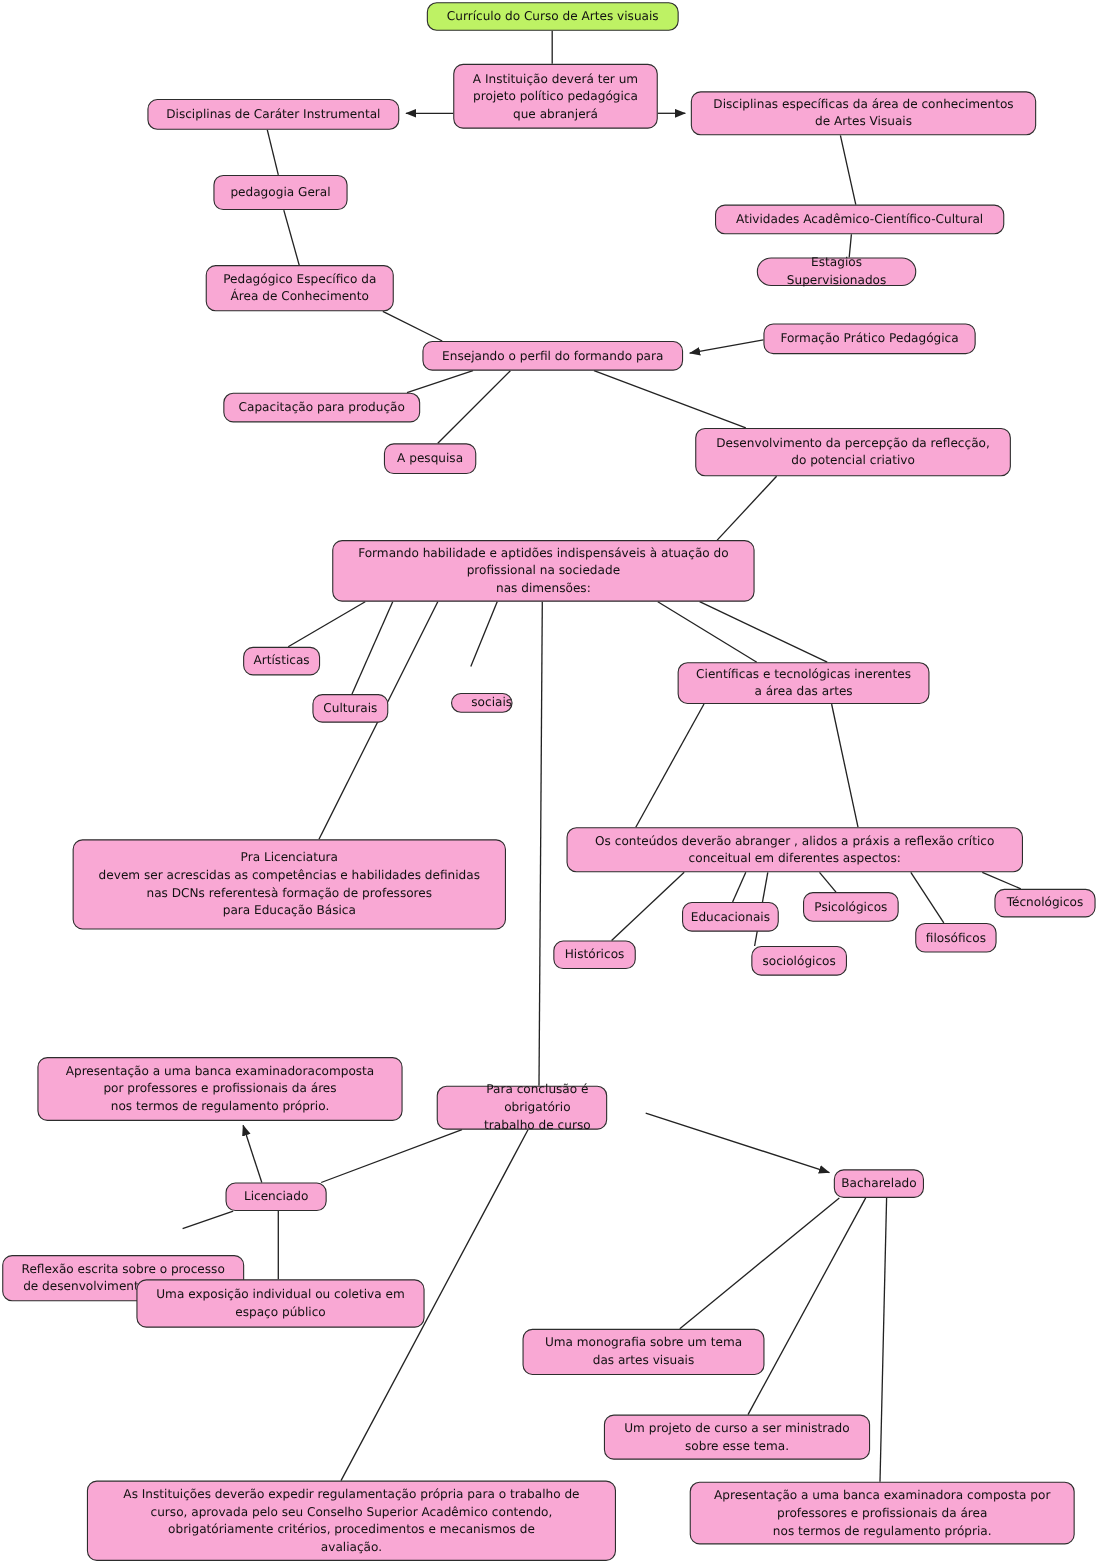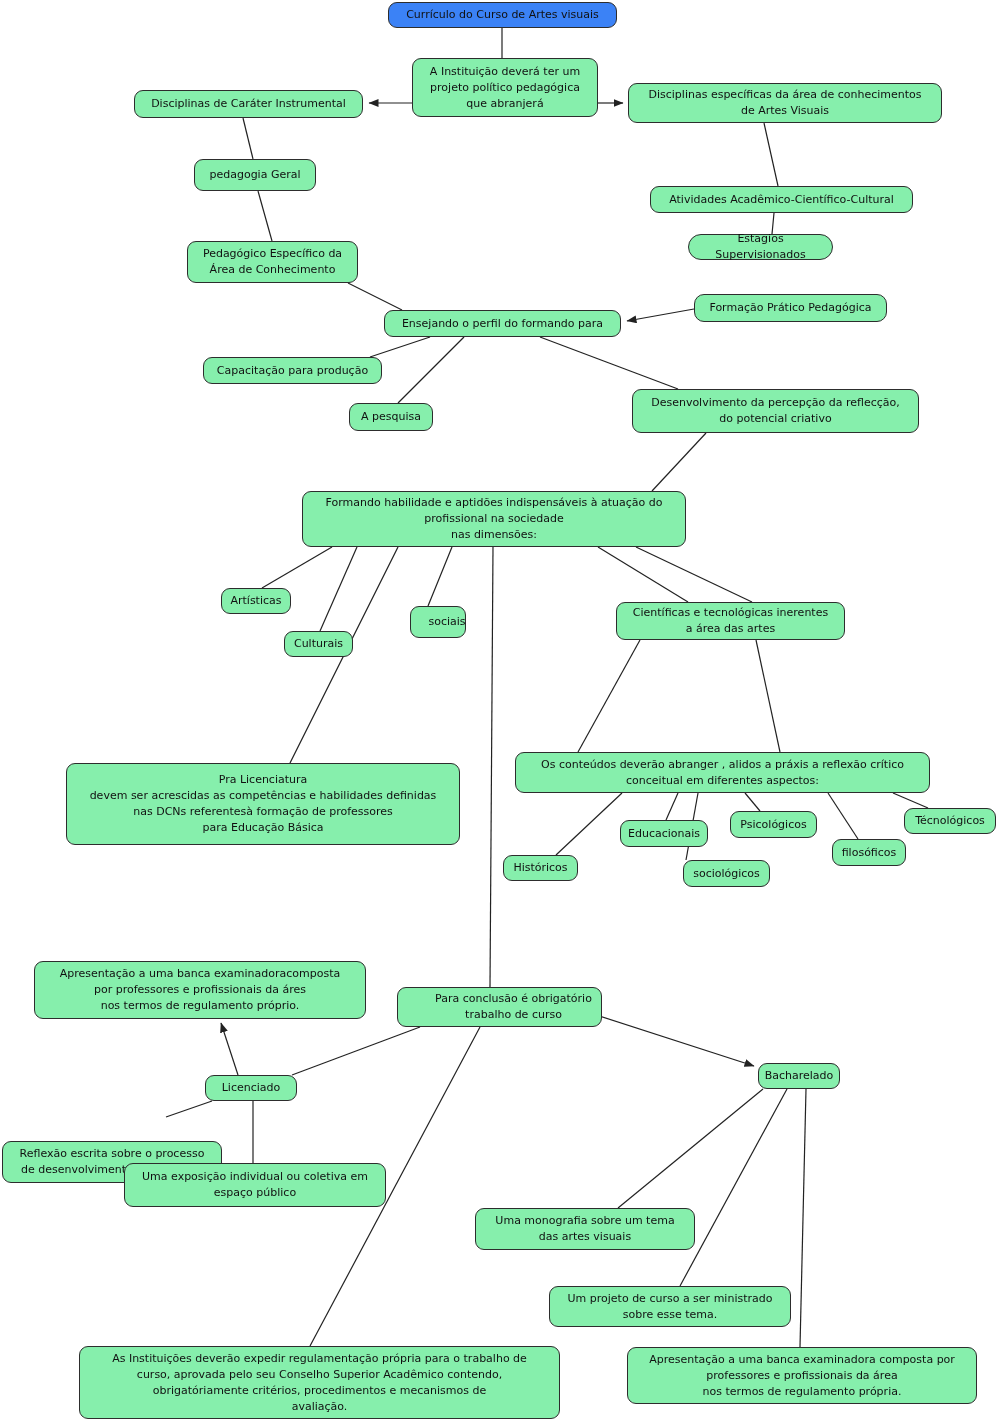--- a/index.html
+++ b/index.html
@@ -26,28 +26,28 @@
     position: absolute;
     box-sizing: border-box;
     display: flex;
     align-items: center;
     justify-content: center;
     text-align: center;
     white-space: pre-line;
     font-size: 11px;
     line-height: 16px;
     color: #111111;
-    background: #86efac;
+    background: #f9a8d4;
     border: 1px solid #2d2d2d;
     border-radius: 9px;
     padding: 3px 6px;
     cursor: default;
   }
   .node.root {
-    background: #3b82f6;
+    background: #bef264;
   }
   .edge-line {
     stroke: #222222;
     stroke-width: 1.2;
     fill: none;
   }
 </style>
 </head>
 <body>
 
@@ -104,50 +104,50 @@
 projeto político pedagógica
 que abranjerá</div>
       <div class="node" style="left: 134px; top: 90px; width: 229px; height: 28px;">Disciplinas de Caráter Instrumental</div>
       <div class="node" style="left: 628px; top: 83px; width: 314px; height: 40px;">Disciplinas específicas da área de conhecimentos
 de Artes Visuais</div>
       <div class="node" style="left: 194px; top: 159px; width: 122px; height: 32px;">pedagogia Geral</div>
       <div class="node" style="left: 650px; top: 186px; width: 263px; height: 27px;">Atividades Acadêmico-Científico-Cultural</div>
       <div class="node" style="left: 688px; top: 234px; width: 145px; height: 26px; border-radius: 13px;">Estagios Supervisionados</div>
       <div class="node" style="left: 187px; top: 241px; width: 171px; height: 42px;">Pedagógico Específico da
 Área de Conhecimento</div>
-      <div class="node" style="left: 694px; top: 294px; width: 193px; height: 28px; border-radius: 10px;">Formação Prático Pedagógica</div>
+      <div class="node" style="left: 694px; top: 294px; width: 193px; height: 28px;">Formação Prático Pedagógica</div>
       <div class="node" style="left: 384px; top: 310px; width: 237px; height: 27px;">Ensejando o perfil do formando para</div>
       <div class="node" style="left: 203px; top: 357px; width: 179px; height: 27px;">Capacitação para produção</div>
       <div class="node" style="left: 349px; top: 403px; width: 84px; height: 28px;">A pesquisa</div>
       <div class="node" style="left: 632px; top: 389px; width: 287px; height: 44px;">Desenvolvimento da percepção da reflecção,
 do potencial criativo</div>
       <div class="node" style="left: 302px; top: 491px; width: 384px; height: 56px;">Formando habilidade e aptidões indispensáveis à atuação do
 profissional na sociedade
 nas dimensões:</div>
       <div class="node" style="left: 221px; top: 588px; width: 70px; height: 26px;">Artísticas</div>
-      <div class="node" style="left: 410px; top: 606px; width: 56px; height: 32px; padding-left: 24px;">sociais</div>
+      <div class="node" style="left: 410px; top: 630px; width: 56px; height: 18px; padding-left: 24px;">sociais</div>
       <div class="node" style="left: 284px; top: 631px; width: 69px; height: 26px;">Culturais</div>
       <div class="node" style="left: 616px; top: 602px; width: 229px; height: 38px;">Científicas e tecnológicas inerentes
 a área das artes</div>
       <div class="node" style="left: 66px; top: 763px; width: 394px; height: 82px;">Pra Licenciatura
 devem ser acrescidas as competências e habilidades definidas
 nas DCNs referentesà formação de professores
 para Educação Básica</div>
       <div class="node" style="left: 515px; top: 752px; width: 415px; height: 41px;">Os conteúdos deverão abranger , alidos a práxis a reflexão crítico
 conceitual em diferentes aspectos:</div>
       <div class="node" style="left: 503px; top: 855px; width: 75px; height: 26px;">Históricos</div>
       <div class="node" style="left: 620px; top: 820px; width: 88px; height: 27px;">Educacionais</div>
       <div class="node" style="left: 730px; top: 811px; width: 87px; height: 27px;">Psicológicos</div>
       <div class="node" style="left: 683px; top: 860px; width: 87px; height: 27px;">sociológicos</div>
       <div class="node" style="left: 832px; top: 839px; width: 74px; height: 27px;">filosóficos</div>
       <div class="node" style="left: 904px; top: 808px; width: 92px; height: 26px;">Técnológicos</div>
       <div class="node" style="left: 34px; top: 961px; width: 332px; height: 58px;">Apresentação a uma banca examinadoracomposta
 por professores e profissionais da áres
 nos termos de regulamento próprio.</div>
-      <div class="node" style="left: 397px; top: 987px; width: 205px; height: 40px; padding-left: 34px;">Para conclusão é obrigatório
+      <div class="node" style="left: 397px; top: 987px; width: 155px; height: 40px; padding-left: 34px;">Para conclusão é obrigatório
 trabalho de curso</div>
       <div class="node" style="left: 205px; top: 1075px; width: 92px; height: 26px;">Licenciado</div>
       <div class="node" style="left: 758px; top: 1063px; width: 82px; height: 26px;">Bacharelado</div>
       <div class="node" style="left: 2px; top: 1117px; width: 220px; height: 42px; margin-top: 24px;">Reflexão escrita sobre o processo
 de desenvolvimento do trabalho.</div>
       <div class="node" style="left: 124px; top: 1163px; width: 262px; height: 44px;">Uma exposição individual ou coletiva em
 espaço público</div>
       <div class="node" style="left: 475px; top: 1208px; width: 220px; height: 42px;">Uma monografia sobre um tema
 das artes visuais</div>
       <div class="node" style="left: 549px; top: 1286px; width: 242px; height: 41px;">Um projeto de curso a ser ministrado

